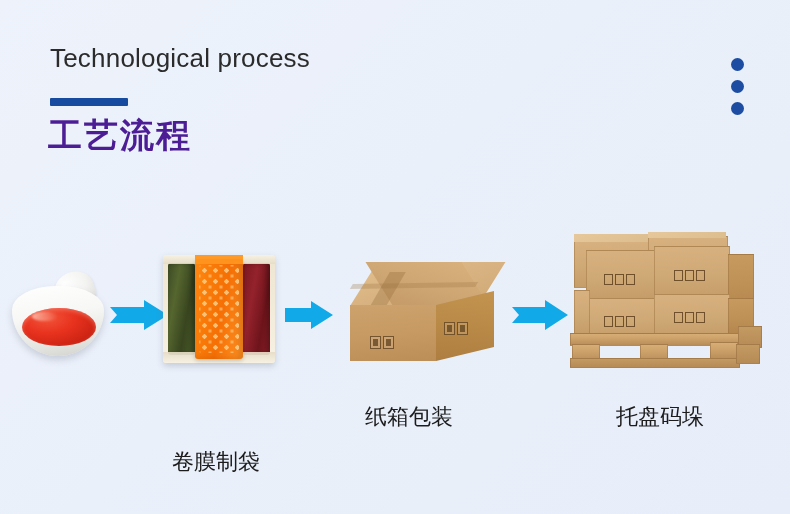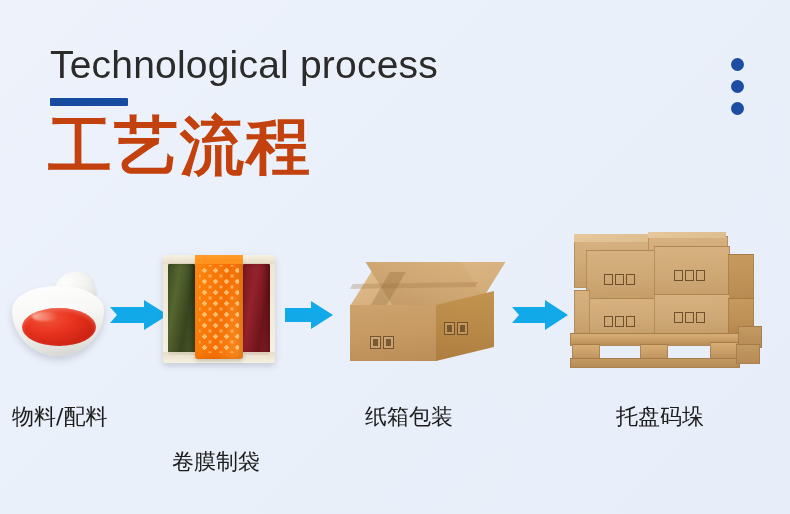--- a/index.html
+++ b/index.html
@@ -7,33 +7,33 @@
     width:790px;height:514px;overflow:hidden;
     font-family:"Liberation Sans","DejaVu Sans",sans-serif;
     background:linear-gradient(135deg,#edf2fb 0%,#eaf0fa 45%,#e7eef9 100%);
     position:relative;
   }
   .page{position:absolute;inset:0;}
 
   
   .eng-title{
     position:absolute;left:50px;top:43px;
-    font-size:39px;font-weight:300;letter-spacing:.2px;
+    font-size:26px;font-weight:300;letter-spacing:.2px;
     color:#2b2b2b;white-space:nowrap;
     font-family:"Liberation Sans","DejaVu Sans",sans-serif;
   }
   .accent-bar{
     position:absolute;left:50px;top:98px;width:78px;height:8px;
     background:#164ba0;border-radius:1px;
   }
   .cn-title{
     position:absolute;left:48px;top:116px;
-    font-size:64px;font-weight:700;letter-spacing:2px;
-    color:#c2410c;white-space:nowrap;line-height:1.12;
-    font-family:Liberation Mono, monospace;
+    font-size:34px;font-weight:700;letter-spacing:2px;
+    color:#4c1d95;white-space:nowrap;line-height:1.12;
+    font-family:Liberation Sans, sans-serif;
   }
 
   
   .dots{position:absolute;right:46px;top:58px;display:flex;flex-direction:column;gap:9px;align-items:center;}
   .dots .dot{width:13px;height:13px;border-radius:50%;background:#1c4da3;}
   .arrow{position:absolute;top:300px;height:30px;}
   .arrow svg{display:block;}
 
   
   .label{
@@ -274,18 +274,17 @@
 
     <div class="pl-wood" style="left:2px;top:101px;width:168px;height:11px;"></div>
     <div class="pl-wood pl-woodd" style="left:170px;top:94px;width:22px;height:20px;"></div>
     <div class="pl-wood" style="left:4px;top:112px;width:26px;height:16px;"></div>
     <div class="pl-wood" style="left:72px;top:112px;width:26px;height:16px;"></div>
     <div class="pl-wood" style="left:142px;top:110px;width:26px;height:16px;"></div>
     <div class="pl-wood pl-woodd" style="left:2px;top:126px;width:168px;height:8px;"></div>
     <div class="pl-wood pl-woodd" style="left:168px;top:112px;width:22px;height:18px;"></div>
   </div>
 
-  <div class="label" style="left:12px;">物料/配料</div>
   <div class="label" style="left:172px;margin-top:45px;">卷膜制袋</div>
   <div class="label" style="left:365px;">纸箱包装</div>
   <div class="label" style="left:616px;">托盘码垛</div>
 
 </div>
 
 </body></html>

